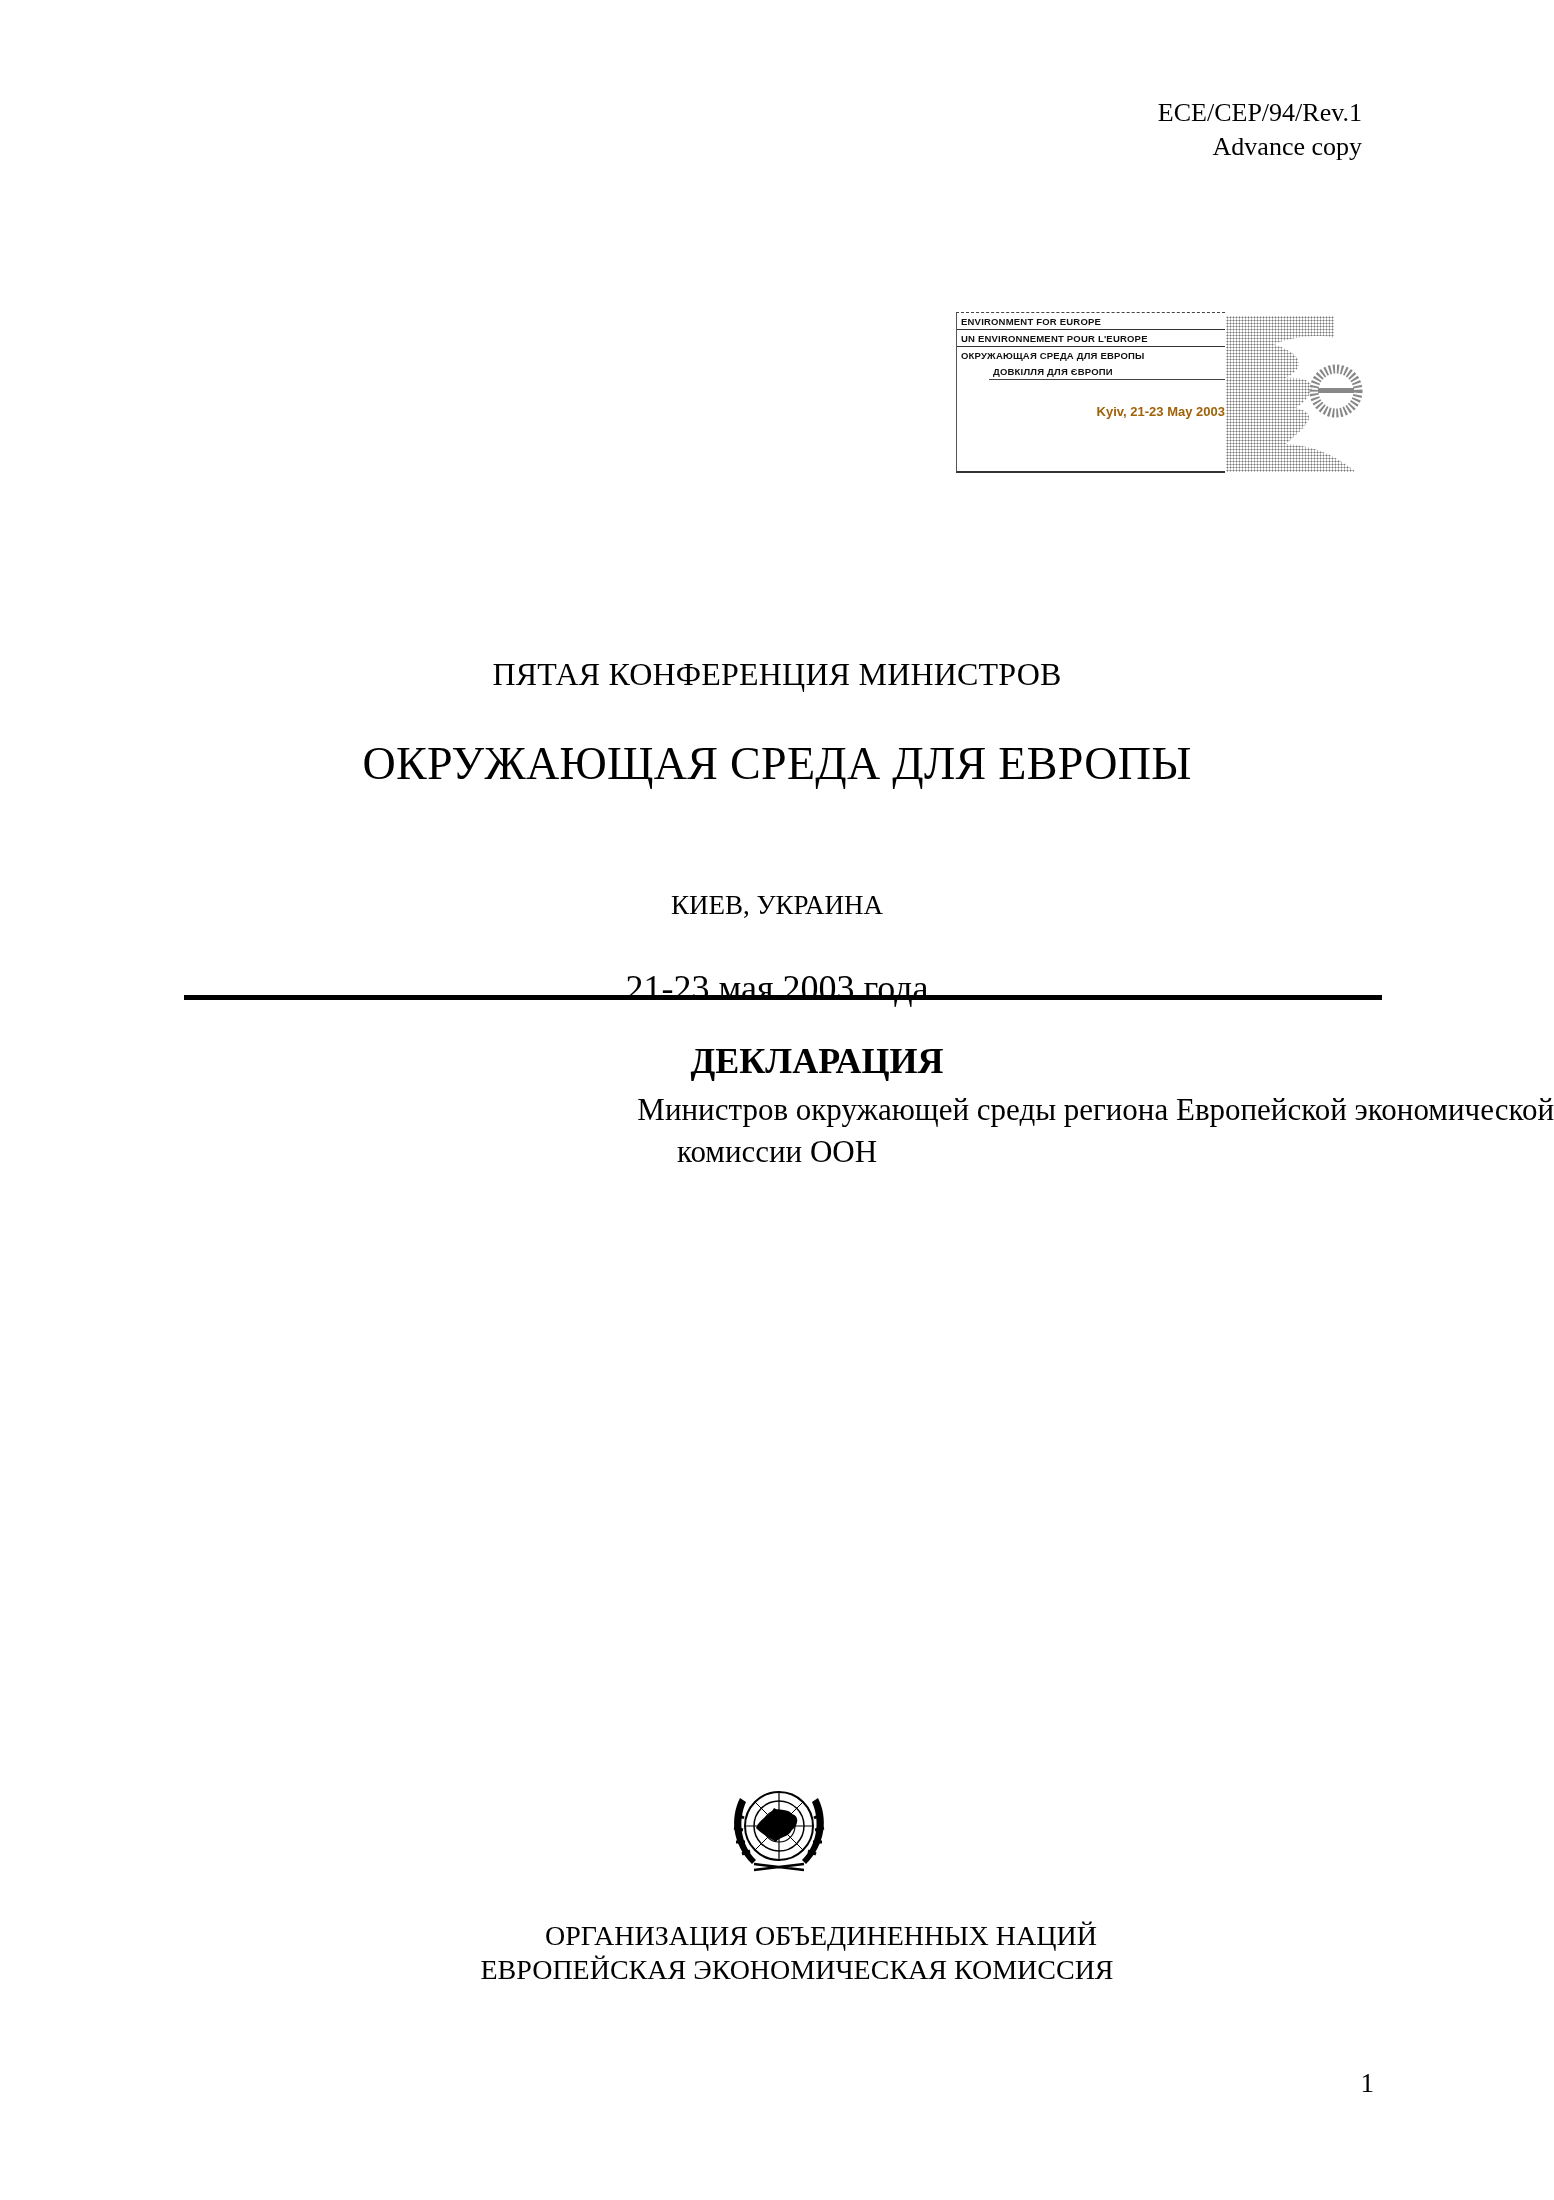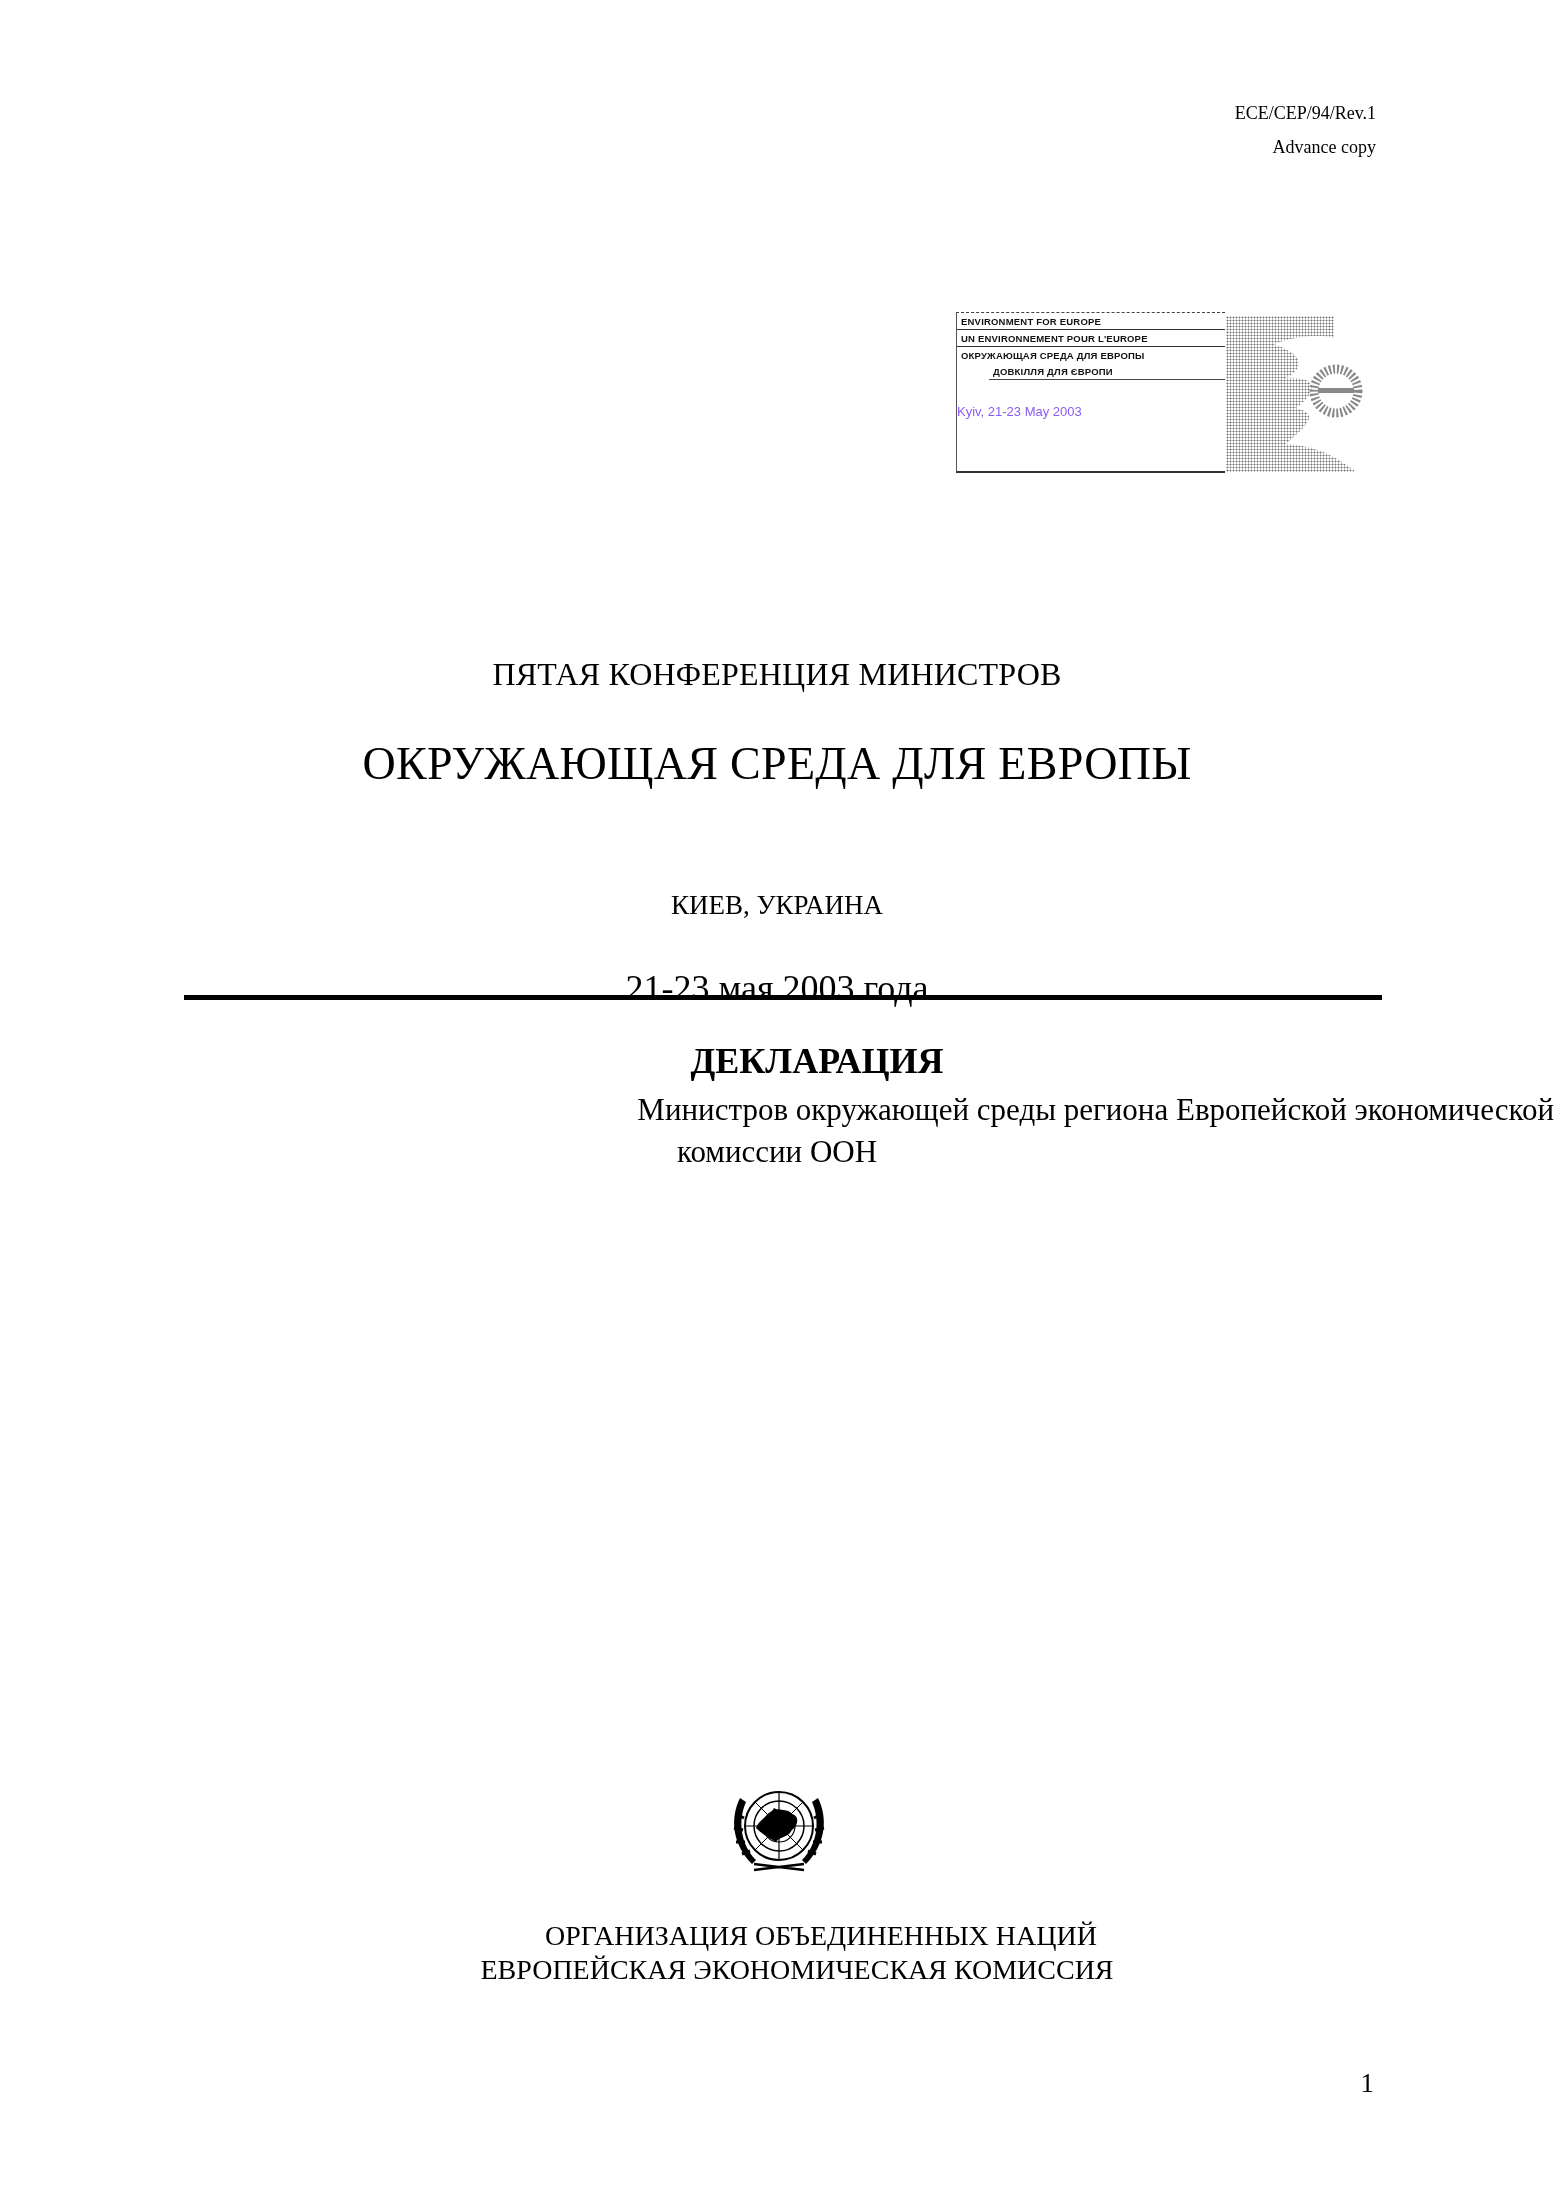--- a/index.html
+++ b/index.html
@@ -10,24 +10,24 @@
     body {
       width: 1554px;
       height: 2200px;
       position: relative;
       overflow: hidden;
       font-family: "Liberation Serif", "DejaVu Serif", serif;
       color: #000;
     }
     .doc-ref {
       position: absolute;
-      right: 178px;
+      right: 192px;
       top: 96px;
       text-align: right;
-      font-size: 18px;
+      font-size: 26px;
       line-height: 34px;
     }
     .logo-box {
       position: absolute;
       left: 956px;
       top: 312px;
       width: 410px;
       height: 160px;
     }
     .logo-left {
@@ -47,25 +47,25 @@
       letter-spacing: 0.2px;
       padding: 3px 0 2px 4px;
       white-space: nowrap;
       overflow: hidden;
       color: #111;
     }
     .logo-line.sep { border-bottom: 1px solid #333; }
     .logo-line.last { border-bottom: 1.5px solid #444; margin-left: 32px; }
     .logo-date {
       font-family: "Liberation Sans", "DejaVu Sans", sans-serif;
-      font-weight: normal;
+      font-weight: bold;
       font-size: 13px;
-      text-align: left;
+      text-align: right;
       margin-top: 24px;
-      color: #8b5cf6;
+      color: #a16207;
     }
     .logo-right {
       position: absolute;
       left: 270px;
       top: 4px;
       width: 140px;
       height: 156px;
       background-image: radial-gradient(#777 0.9px, transparent 1.1px);
       background-size: 3px 3px;
       overflow: hidden;

